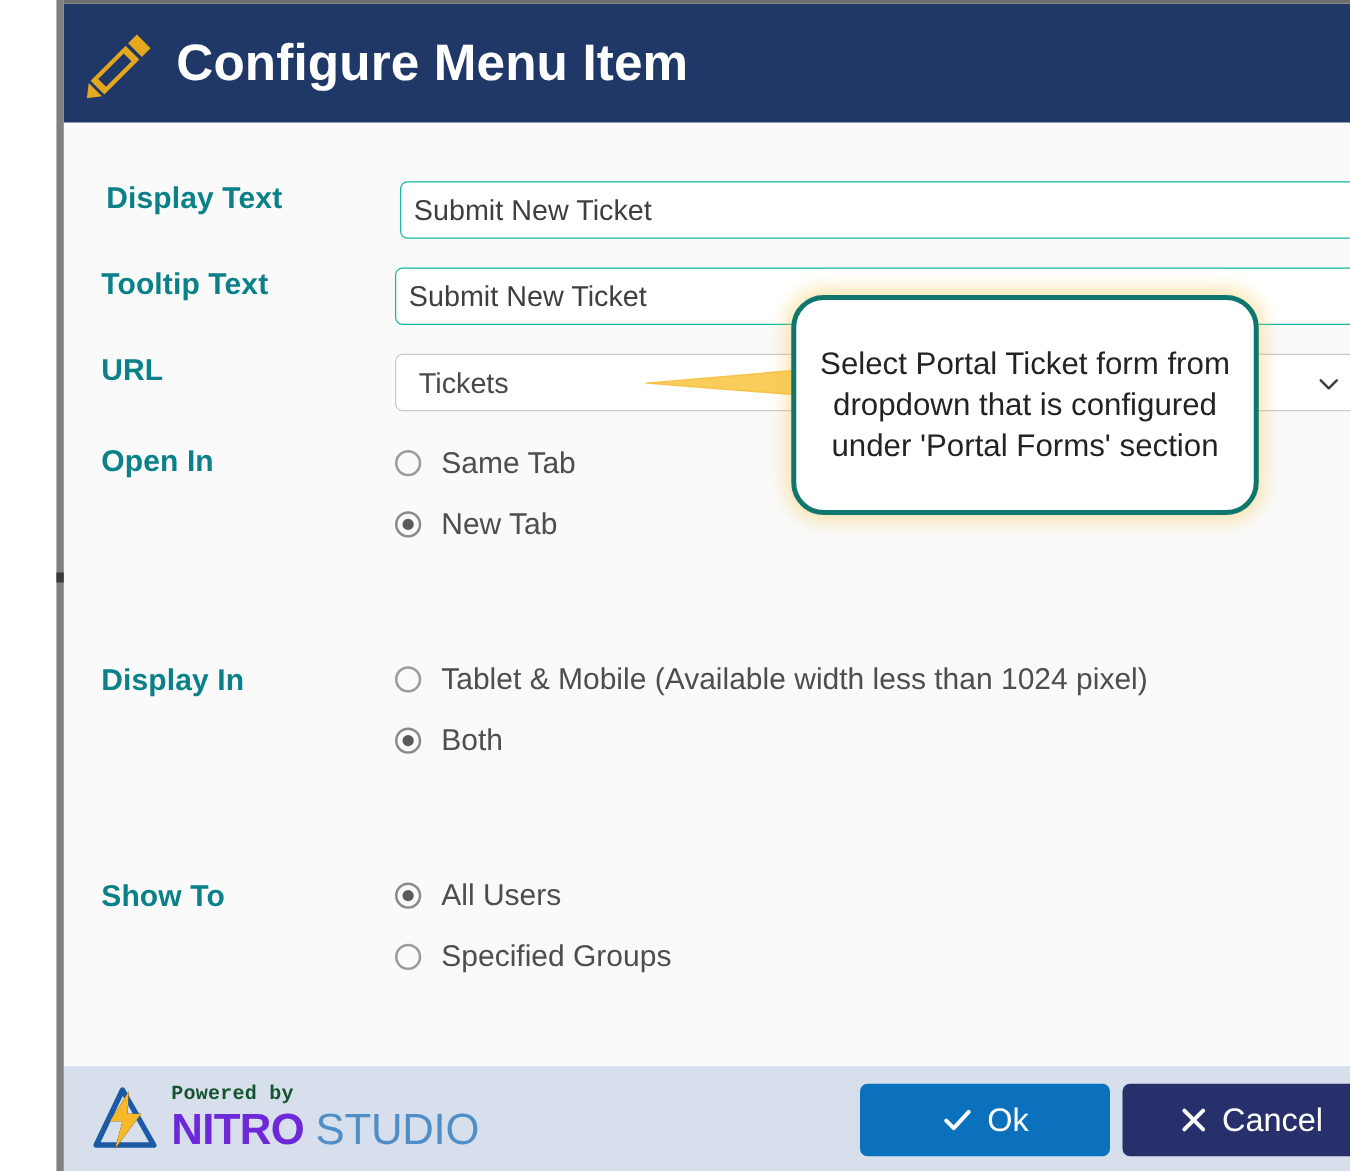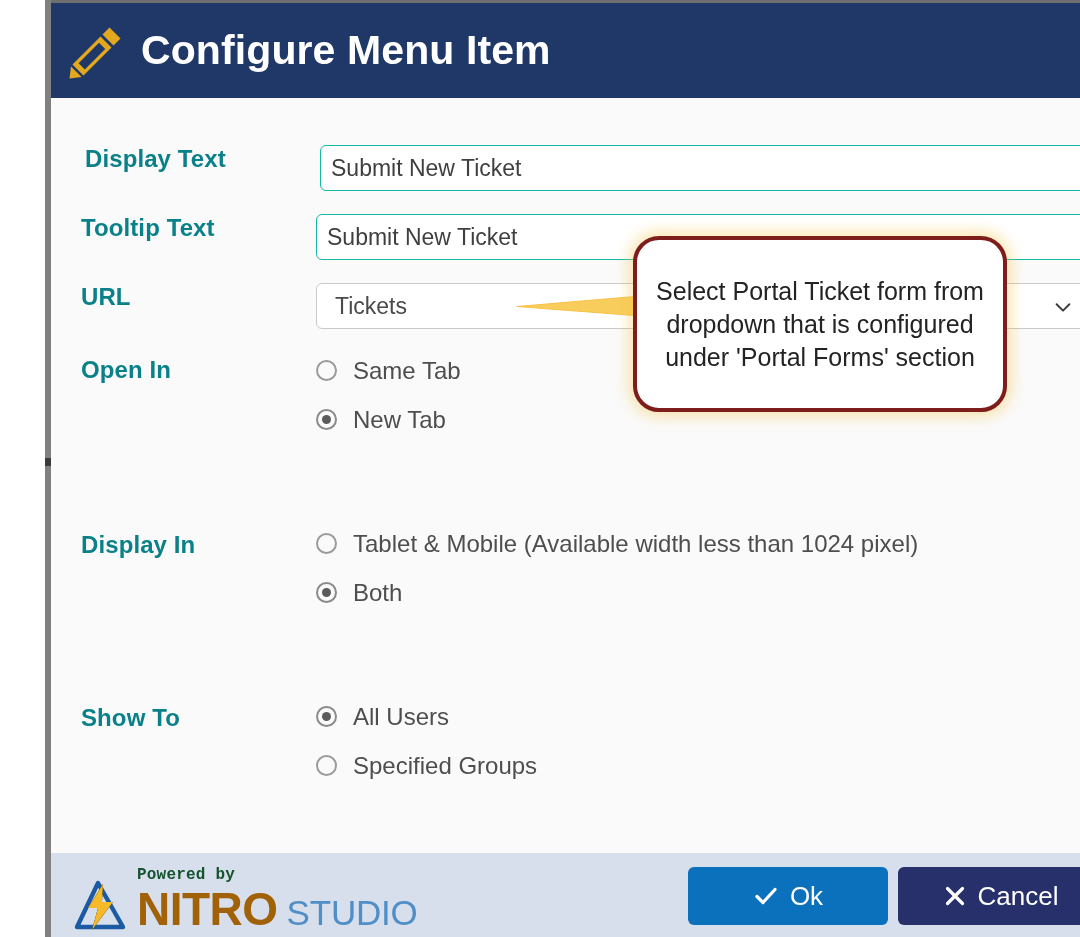--- a/index.html
+++ b/index.html
@@ -171,21 +171,21 @@
   }
 
   
   .callout {
     position: absolute;
     left: 588px;
     top: 236px;
     width: 374px;
     height: 176px;
     box-sizing: border-box;
-    border: 4px solid #7f1d1d;
+    border: 4px solid #0f766e;
     border-radius: 26px;
     background: #ffffff;
     box-shadow: 0 0 14px 5px rgba(246,194,68,0.40);
     display: flex;
     align-items: center;
     justify-content: center;
     z-index: 40;
   }
   .callout-text {
     font-size: 25px;
@@ -230,23 +230,23 @@
   .powered-by {
     font-size: 16px;
     font-weight: bold;
     color: #14532d;
     letter-spacing: 0.2px;
     margin-bottom: 3px;
     font-family: Liberation Mono, monospace;
   }
   .logo-words { display: flex; align-items: baseline; }
   .nitro {
-    font-size: 46px;
+    font-size: 35px;
     font-weight: bold;
-    color: #a16207;
+    color: #6d28d9;
     letter-spacing: -0.5px;
   }
   .studio {
     font-size: 35px;
     font-weight: normal;
     color: #4f8ec7;
     letter-spacing: -0.2px;
     margin-left: 9px;
   }
 

